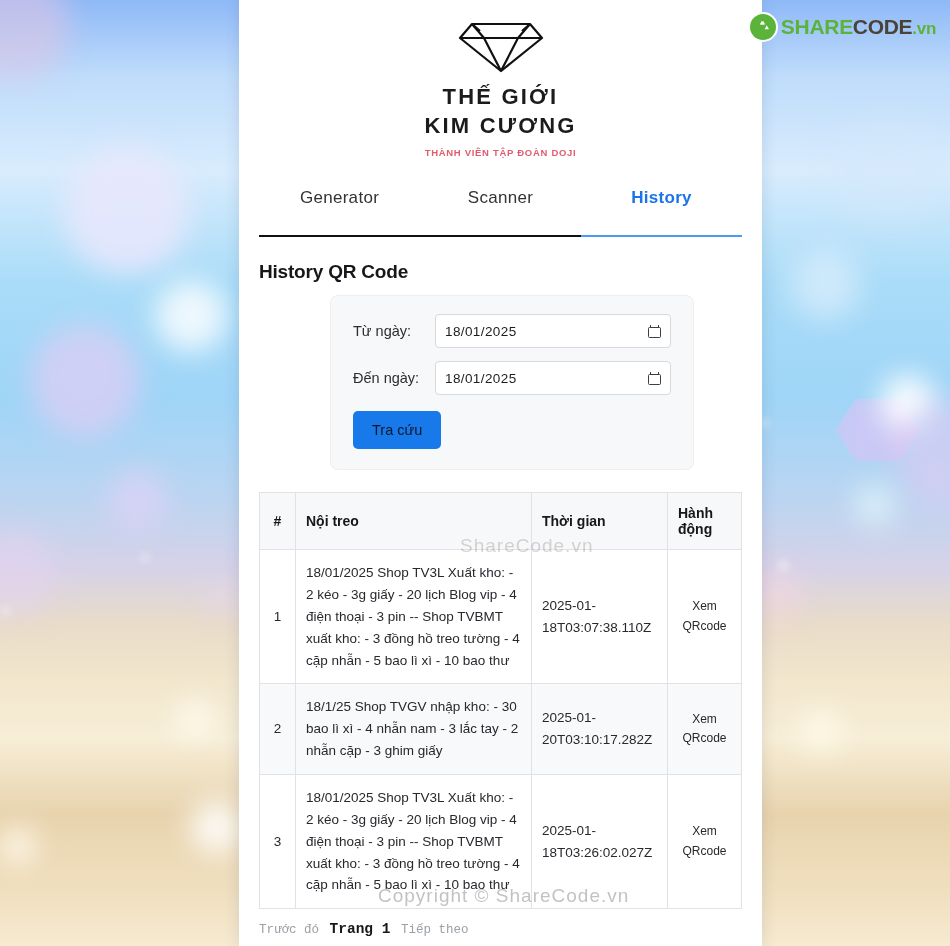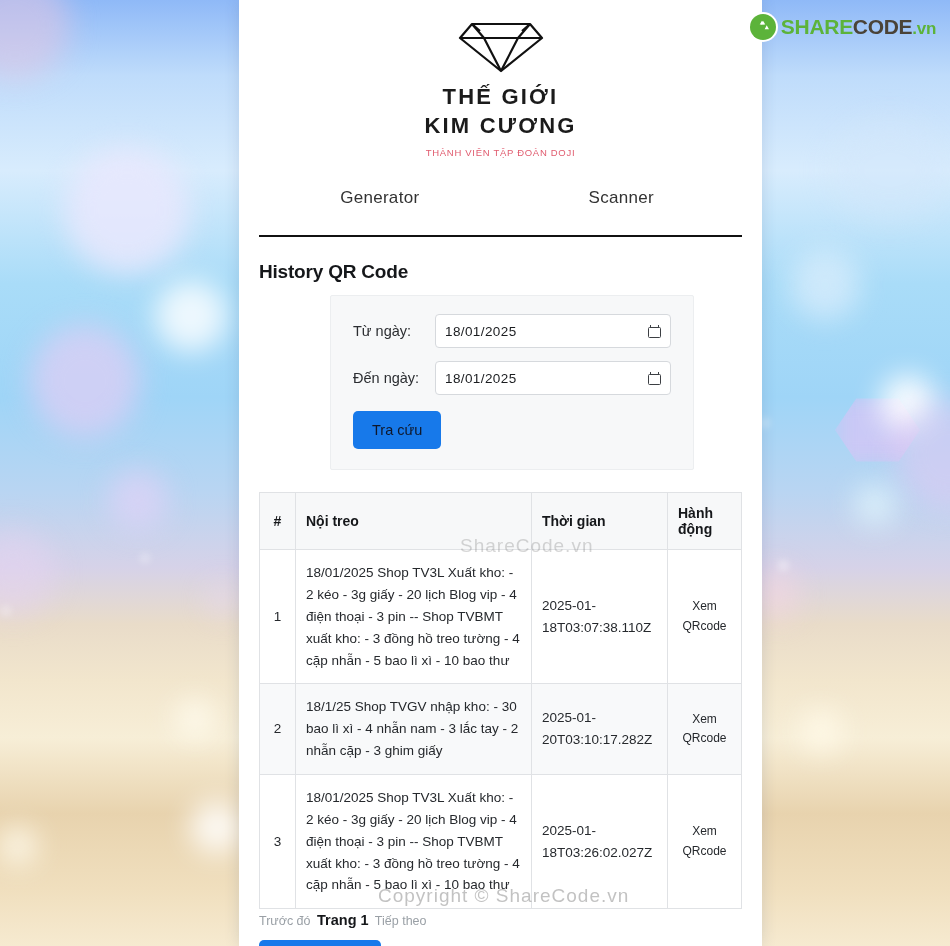--- a/index.html
+++ b/index.html
@@ -45,40 +45,40 @@
     background:#ffffff; z-index:10;
     box-shadow: 0 0 14px rgba(60,80,120,.16);
     overflow:hidden;
   }
   .card-inner { padding: 0 20px; }
 
   
   .brand { text-align:center; padding-top:18px; }
   .brand-diamond { display:block; margin:0 auto 8px; }
   .brand-line { font-size:22px; letter-spacing:2.2px; color:#1b1b1b; font-weight:700; line-height:1.32; }
-  .brand-sub { font-size:9.5px; letter-spacing:.7px; color:#e05b6e; font-weight:normal; margin-top:7px; }
+  .brand-sub { font-size:9.5px; letter-spacing:.7px; color:#e05b6e; font-weight:bold; margin-top:7px; }
 
   
   .tabs { display:flex; margin-top:22px; border-bottom:2px solid #111; }
   .tab {
     flex:1; text-align:center; padding:8px 0 27px;
     font-size:17px; color:#333; letter-spacing:.3px; cursor:pointer;
     position:relative;
   }
   .tab.active { color:#1a73e8; font-weight:bold; }
   .tab.active:after {
     content:""; position:absolute; left:0; right:0; bottom:-2px; height:2px; background:#4a9cf0;
   }
 
   
   .page-title { font-size:19px; font-weight:bold; color:#15171a; margin:24px 0 12px; letter-spacing:-.2px; }
 
   
   .filter-panel {
-    background:#f7f8f9; border:1px solid #eceef0; border-radius:2px;
+    background:#f7f8f9; border:1px solid #eceef0; border-radius:8px;
     margin:0 48px 0 71px; padding:18px 22px 20px;
   }
   .f-row { display:flex; align-items:center; margin-bottom:13px; }
   .f-label { font-size:14.5px; color:#2b2d31; width:82px; }
   .f-input {
     flex:1; height:34px; border:1px solid #d6d9dd; border-radius:4px; background:#fff;
     display:flex; align-items:center; padding:0 9px; font-size:13.5px; color:#1b1d20;
     justify-content:space-between; letter-spacing:.4px;
   }
   .cal-ico { width:13px; height:13px; position:relative; }
@@ -104,21 +104,21 @@
   }
   .col-idx { width:36px; text-align:center !important; }
   .col-time { width:136px; }
   .col-act { width:74px; }
   table.history td { padding:12px 10px; color:#26292d; line-height:1.62; }
   td.idx { text-align:center; color:#26292d; }
   tr.striped td { background:#f8f9fa; }
   td.act { text-align:center; font-size:12px; color:#2f3338; line-height:1.45; cursor:pointer; }
 
   
-  .pager { margin-top:3px; font-size:12.5px; color:#9aa0a6; }
+  .pager { margin-top:12px; font-size:12.5px; color:#9aa0a6;font-family:Liberation Mono, monospace; }
   .pager .cur { color:#15171a; font-weight:bold; font-size:14.5px; padding:0 3px; }
   .pager .lnk { cursor:pointer; }
   .btn-export {
     background:#1779ea; color:#fff; border:none; border-radius:5px;
     font-size:14.5px; padding:12px 18px; margin-top:12px; cursor:pointer;
     font-family:"Liberation Sans", sans-serif;
   }
 
   
   .wm {
@@ -187,20 +187,21 @@
       </svg>
       <div class="brand-line">THẾ GIỚI</div>
       <div class="brand-line">KIM CƯƠNG</div>
       <div class="brand-sub">THÀNH VIÊN TẬP ĐOÀN DOJI</div>
     </div>
 
     
     <div class="tabs">
       <div class="tab">Generator</div>
       <div class="tab">Scanner</div>
+      <div class="tab active">History</div>
     </div>
 
     
     <div class="page-title">History QR Code</div>
 
     
     <div class="filter-panel">
       <div class="f-row">
         <div class="f-label">Từ ngày:</div>
         <div class="f-input">

